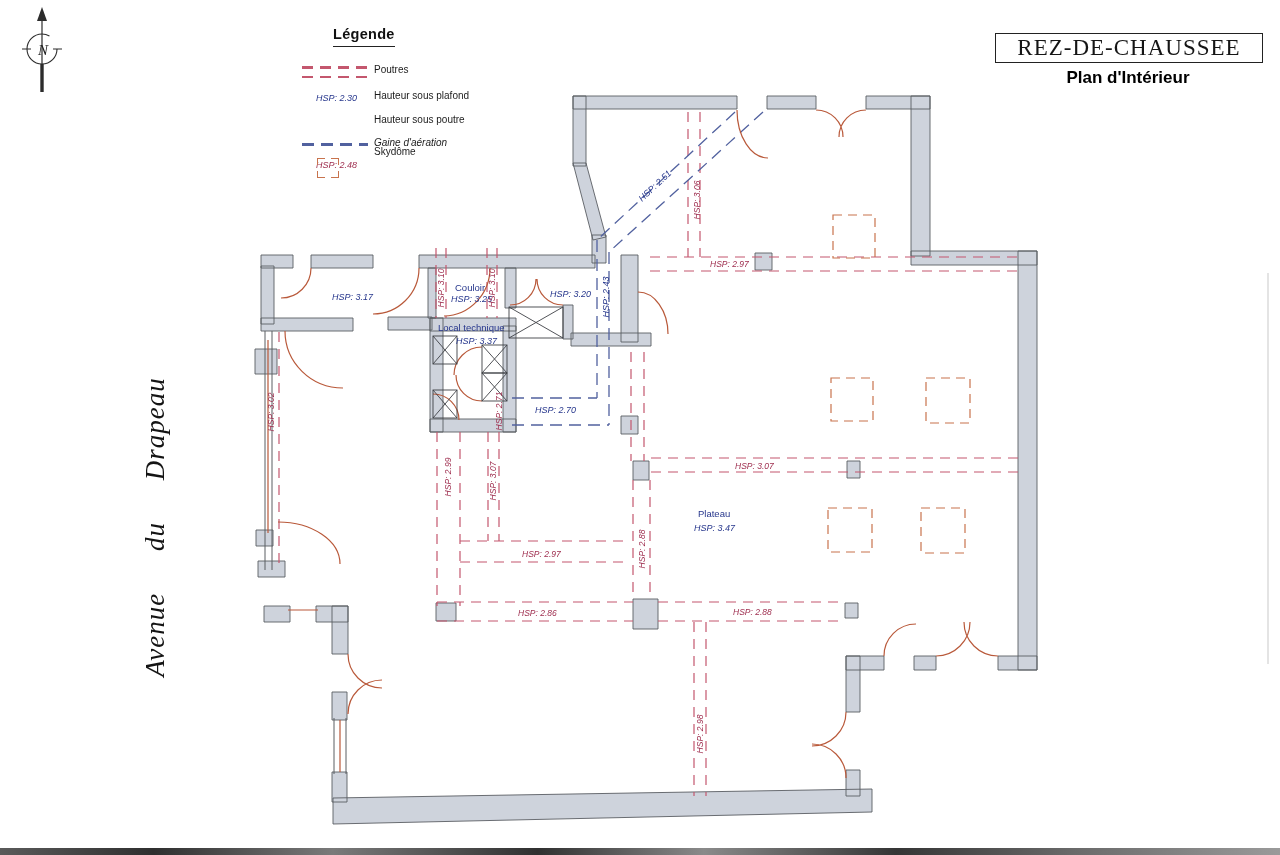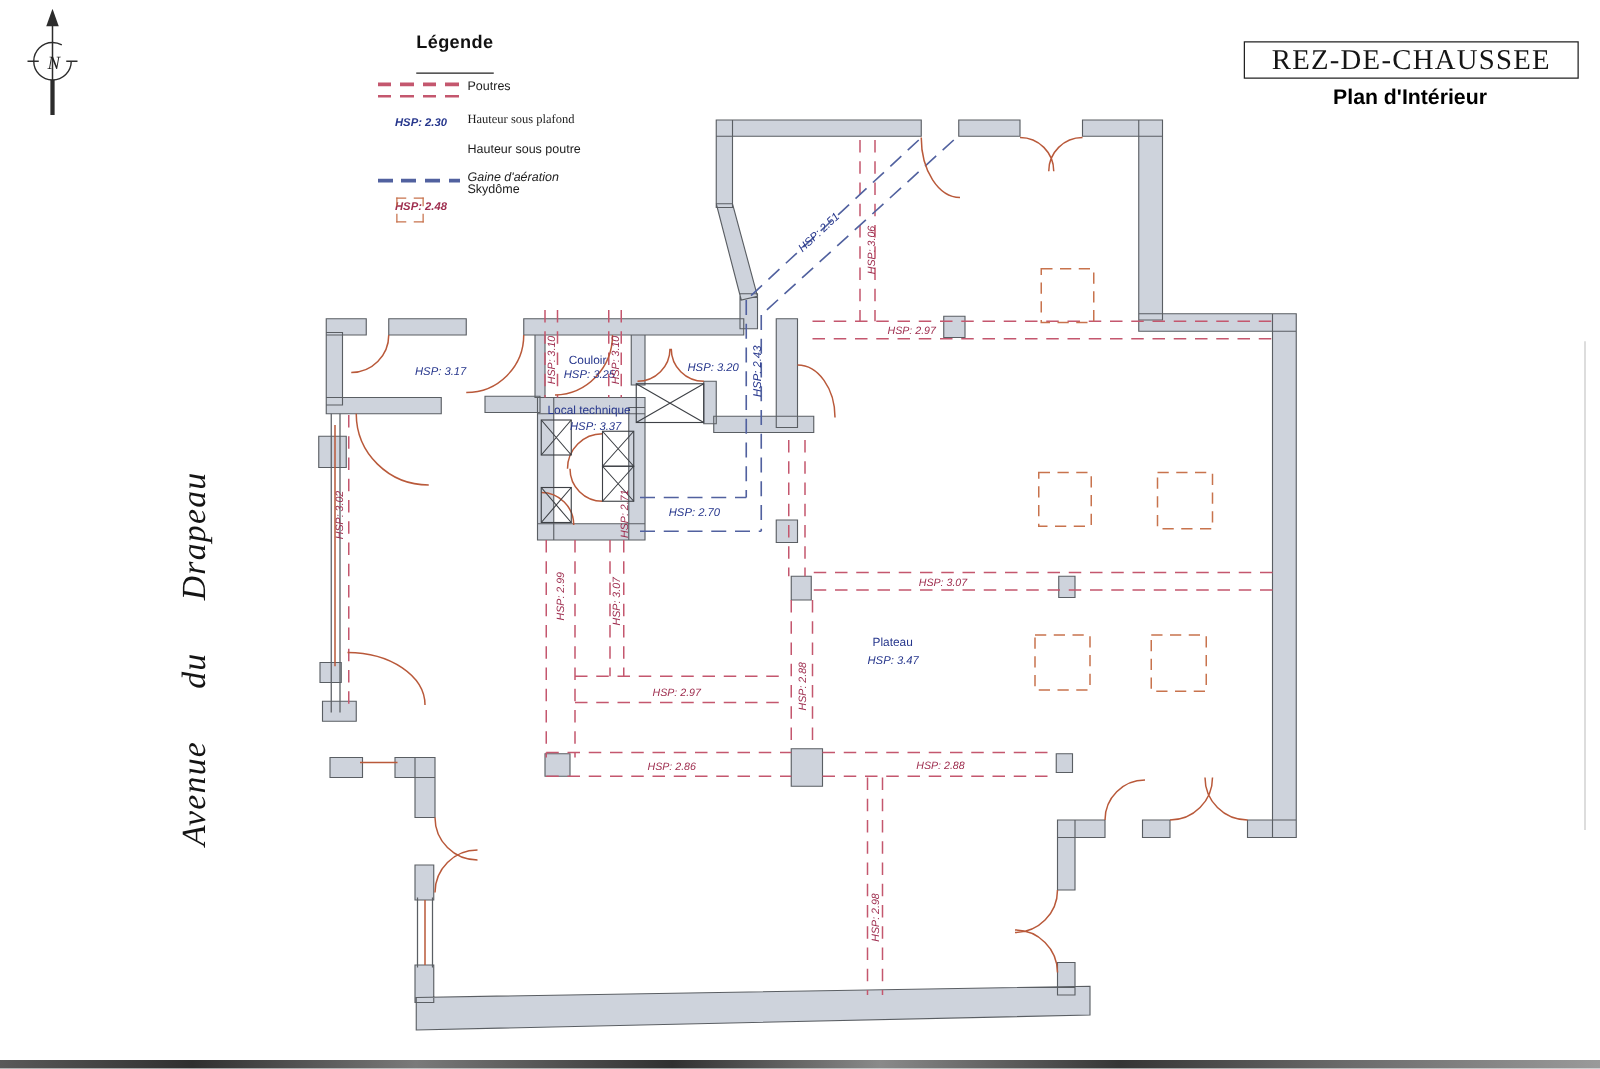--- a/index.html
+++ b/index.html
@@ -3,23 +3,23 @@
 <meta charset="utf-8">
 <style>
   html,body{margin:0;padding:0;background:#e8e8e8;}
   .canvas{position:relative;width:1280px;height:855px;background:#ffffff;overflow:hidden;
           font-family:"Liberation Sans",sans-serif;}
   .plan-svg{position:absolute;left:0;top:0;}
 
   
   .legend{position:absolute;left:300px;top:26px;width:230px;height:160px;}
   .legend-heading{position:absolute;left:33px;top:0;font-size:14.5px;font-weight:bold;color:#111;
-                  border-bottom:1.6px solid #222;padding-bottom:16px;letter-spacing:.3px;}
+                  border-bottom:1.6px solid #222;padding-bottom:4px;letter-spacing:.3px;}
   .legend-label{position:absolute;font-size:10px;color:#1c1c1c;}
-  .legend-key{position:absolute;font-size:9px;font-style:italic;font-weight:bold;}
+  .legend-key{position:absolute;font-size:9px;font-style:italic;font-weight:normal;}
   .key-blue{color:#26368c;} .key-red{color:#9e2d4e;}
   .sw-poutres{position:absolute;left:2px;top:40px;width:66px;height:13px;}
   .sw-poutres .dash-row{height:2.5px;background:repeating-linear-gradient(90deg,#c4576e 0 11px,transparent 11px 18px);}
   .sw-poutres .dash-row+.dash-row{margin-top:7px;}
   .sw-gaine{position:absolute;left:2px;top:117px;width:66px;height:2.5px;
             background:repeating-linear-gradient(90deg,#51619f 0 12px,transparent 12px 19px);}
   .sw-sky{position:absolute;left:17px;top:132px;width:22px;height:20px;}
   .sw-sky span{position:absolute;width:7px;height:6px;}
   .sw-sky .c1{left:0;top:0;border-left:1.6px solid #c8734d;border-top:1.6px solid #c8734d;}
   .sw-sky .c2{right:0;top:0;border-right:1.6px solid #c8734d;border-top:1.6px solid #c8734d;}
@@ -194,21 +194,21 @@
   </div>
 
   <div class="legend">
     <div class="legend-heading">Légende</div>
     <div class="sw-poutres">
         <div class="dash-row"></div>
         <div class="dash-row"></div>
       </div>
     <div class="legend-label" style="left:74px;top:38px;">Poutres</div>
     <div class="legend-key key-blue" style="left:16px;top:67px;">HSP: 2.30</div>
-    <div class="legend-label" style="left:74px;top:64px;font-family:Liberation Serif, serif;">Hauteur sous plafond</div>
+    <div class="legend-label" style="left:74px;top:64px;">Hauteur sous plafond</div>
     <div class="legend-key key-red" style="left:16px;top:91px;margin-top:43px;">HSP: 2.48</div>
     <div class="legend-label" style="left:74px;top:88px;">Hauteur sous poutre</div>
     <div class="sw-gaine"></div>
     <div class="legend-label" style="left:74px;top:111px;font-style:italic;">Gaine d'aération</div>
     <div class="sw-sky">
         <span class="c1"></span>
         <span class="c2"></span>
         <span class="c3"></span>
         <span class="c4"></span>
       </div>

